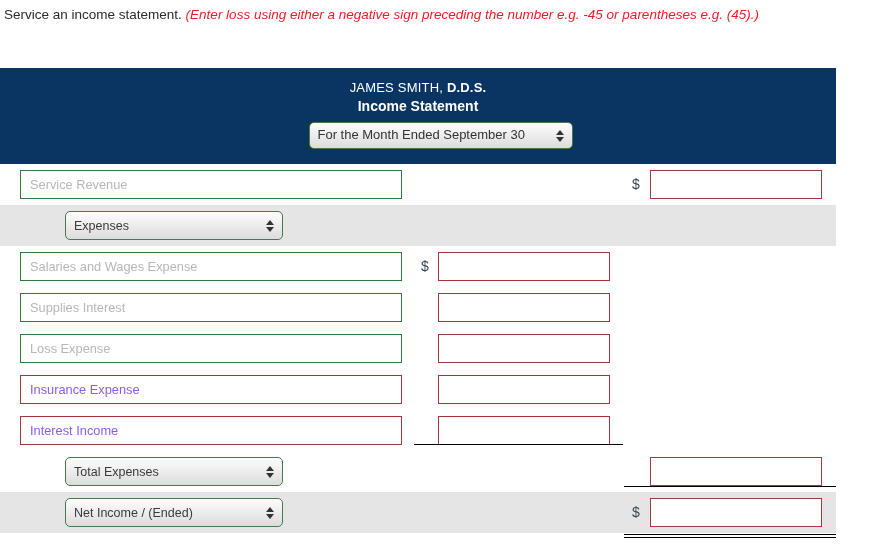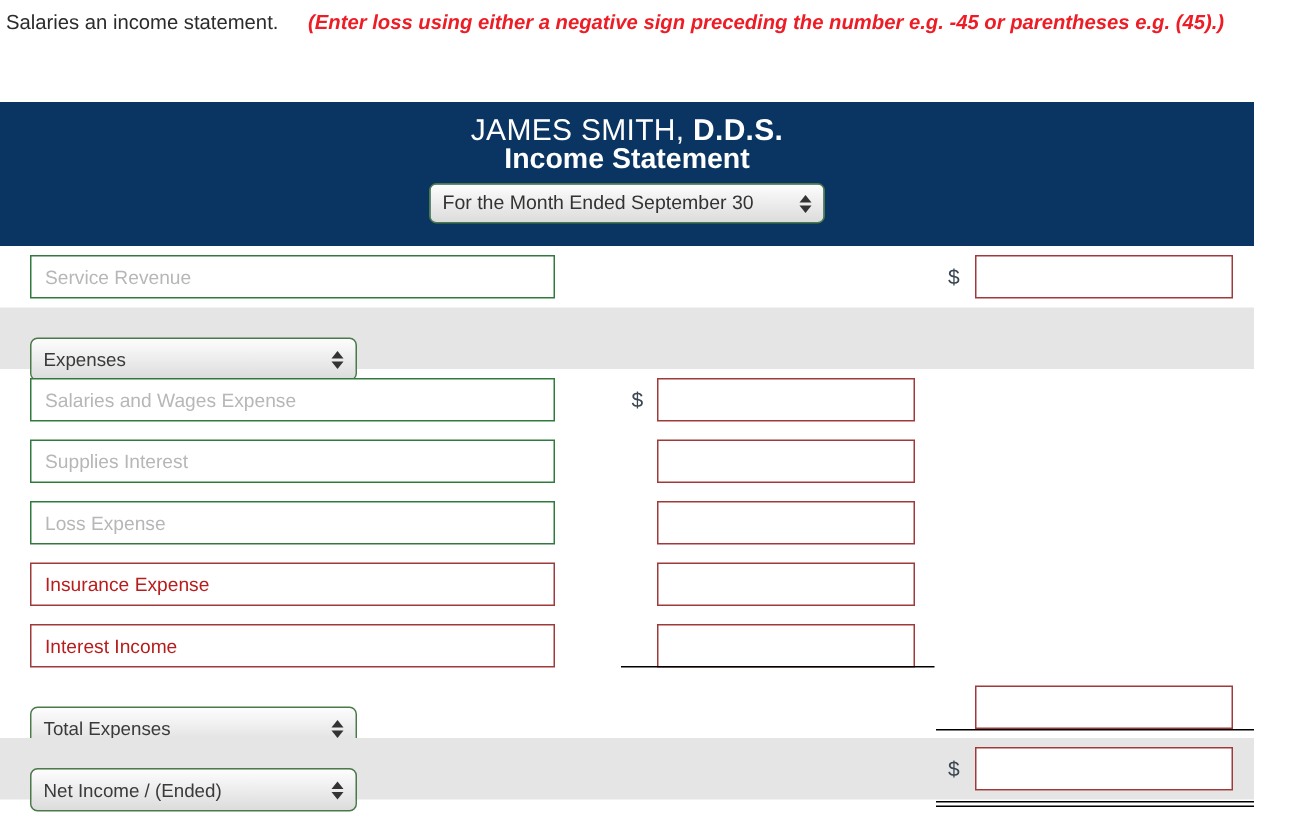--- a/index.html
+++ b/index.html
@@ -21,47 +21,46 @@
   .instruction {
     padding: 5px 4px 0 4px;
     font-size: 13.5px;
     line-height: 20px;
     color: #2b2b2b;
     width: 861px;
     box-sizing: border-box;
   }
   .instruction .note {
     color: #ee1c25;
-    font-weight: bold;
+    font-weight: normal;
     font-style: italic;
-    margin-left: 16px;
   }
 
   
   .statement {
     position: absolute;
     left: 0;
     top: 68px;
     width: 836px;
   }
 
   .stmt-header {
     background: #0a3462;
     color: #ffffff;
     text-align: center;
     padding: 10px 0 12px 0;
   }
   .stmt-title {
-    font-size: 20px;
+    font-size: 13px;
     letter-spacing: .2px;
     line-height: 19px;
   }
   .stmt-title .bold { font-weight: bold; }
   .stmt-sub {
-    font-size: 19px;
+    font-size: 14px;
     font-weight: bold;
     line-height: 19px;
     margin-bottom: 6px;
   }
 
   
   .sel {
     -webkit-appearance: none;
     appearance: none;
     font-family: "Liberation Sans", sans-serif;
@@ -71,20 +70,21 @@
     border: 1px solid #4a7a4a;
     border-radius: 5px;
     padding: 4px 22px 4px 8px;
     box-sizing: border-box;
     height: 28px;
     line-height: 18px;
     position: relative;
     display: inline-block;
     white-space: nowrap;
     overflow: hidden;
+    margin-left: 45px;
   }
   .sel::after {
     content: "";
     position: absolute;
     right: 8px;
     top: 50%;
     margin-top: -6px;
     width: 0; height: 0;
     border-left: 4px solid transparent;
     border-right: 4px solid transparent;
@@ -119,42 +119,42 @@
     height: 41px;
     width: 836px;
     box-sizing: border-box;
   }
   .row.shaded { background: #e5e5e5; }
 
   .lbl-input {
     position: absolute;
     left: 20px;
     top: 6px;
-    width: 350px;
+    width: 382px;
     height: 29px;
     box-sizing: border-box;
     border: 1px solid #2f7a3c;
     background: #ffffff;
     font-family: "Liberation Sans", sans-serif;
     font-size: 12.8px;
     color: #b7b7b7;
     padding: 0 9px;
     line-height: 27px;
     white-space: nowrap;
     overflow: hidden;
   }
   .lbl-input.filled {
     border-color: #a03a3a;
-    color: #b91c1c;
+    color: #8b5cf6;
   }
 
   .lbl-sel {
     position: absolute;
     left: 20px;
-    top: 20px;
+    top: 6px;
     width: 218px;
     height: 29px;
     line-height: 20px;
     padding-top: 4px;
   }
 
   .amt-input {
     position: absolute;
     height: 29px;
     top: 6px;
@@ -185,21 +185,21 @@
   }
   .rule-mid   { left: 414px; width: 209px; top: 444px; }
   .rule-right { left: 624px; width: 212px; top: 486px; }
   .rule-dbl-a { left: 624px; width: 212px; top: 534px; }
   .rule-dbl-b { left: 624px; width: 212px; top: 537px; }
 </style>
 </head>
 <body>
 
 <div class="instruction">
-  <span>Salaries an income statement.</span>
+  <span>Service an income statement.</span>
   <span class="note">(Enter loss using either a negative sign preceding the number e.g. -45 or parentheses e.g. (45).)</span>
 </div>
 
 <div class="statement">
 
   <div class="stmt-header">
     <div class="stmt-title">
       <span>JAMES SMITH,</span>
       <span class="bold">D.D.S.</span>
     </div>

